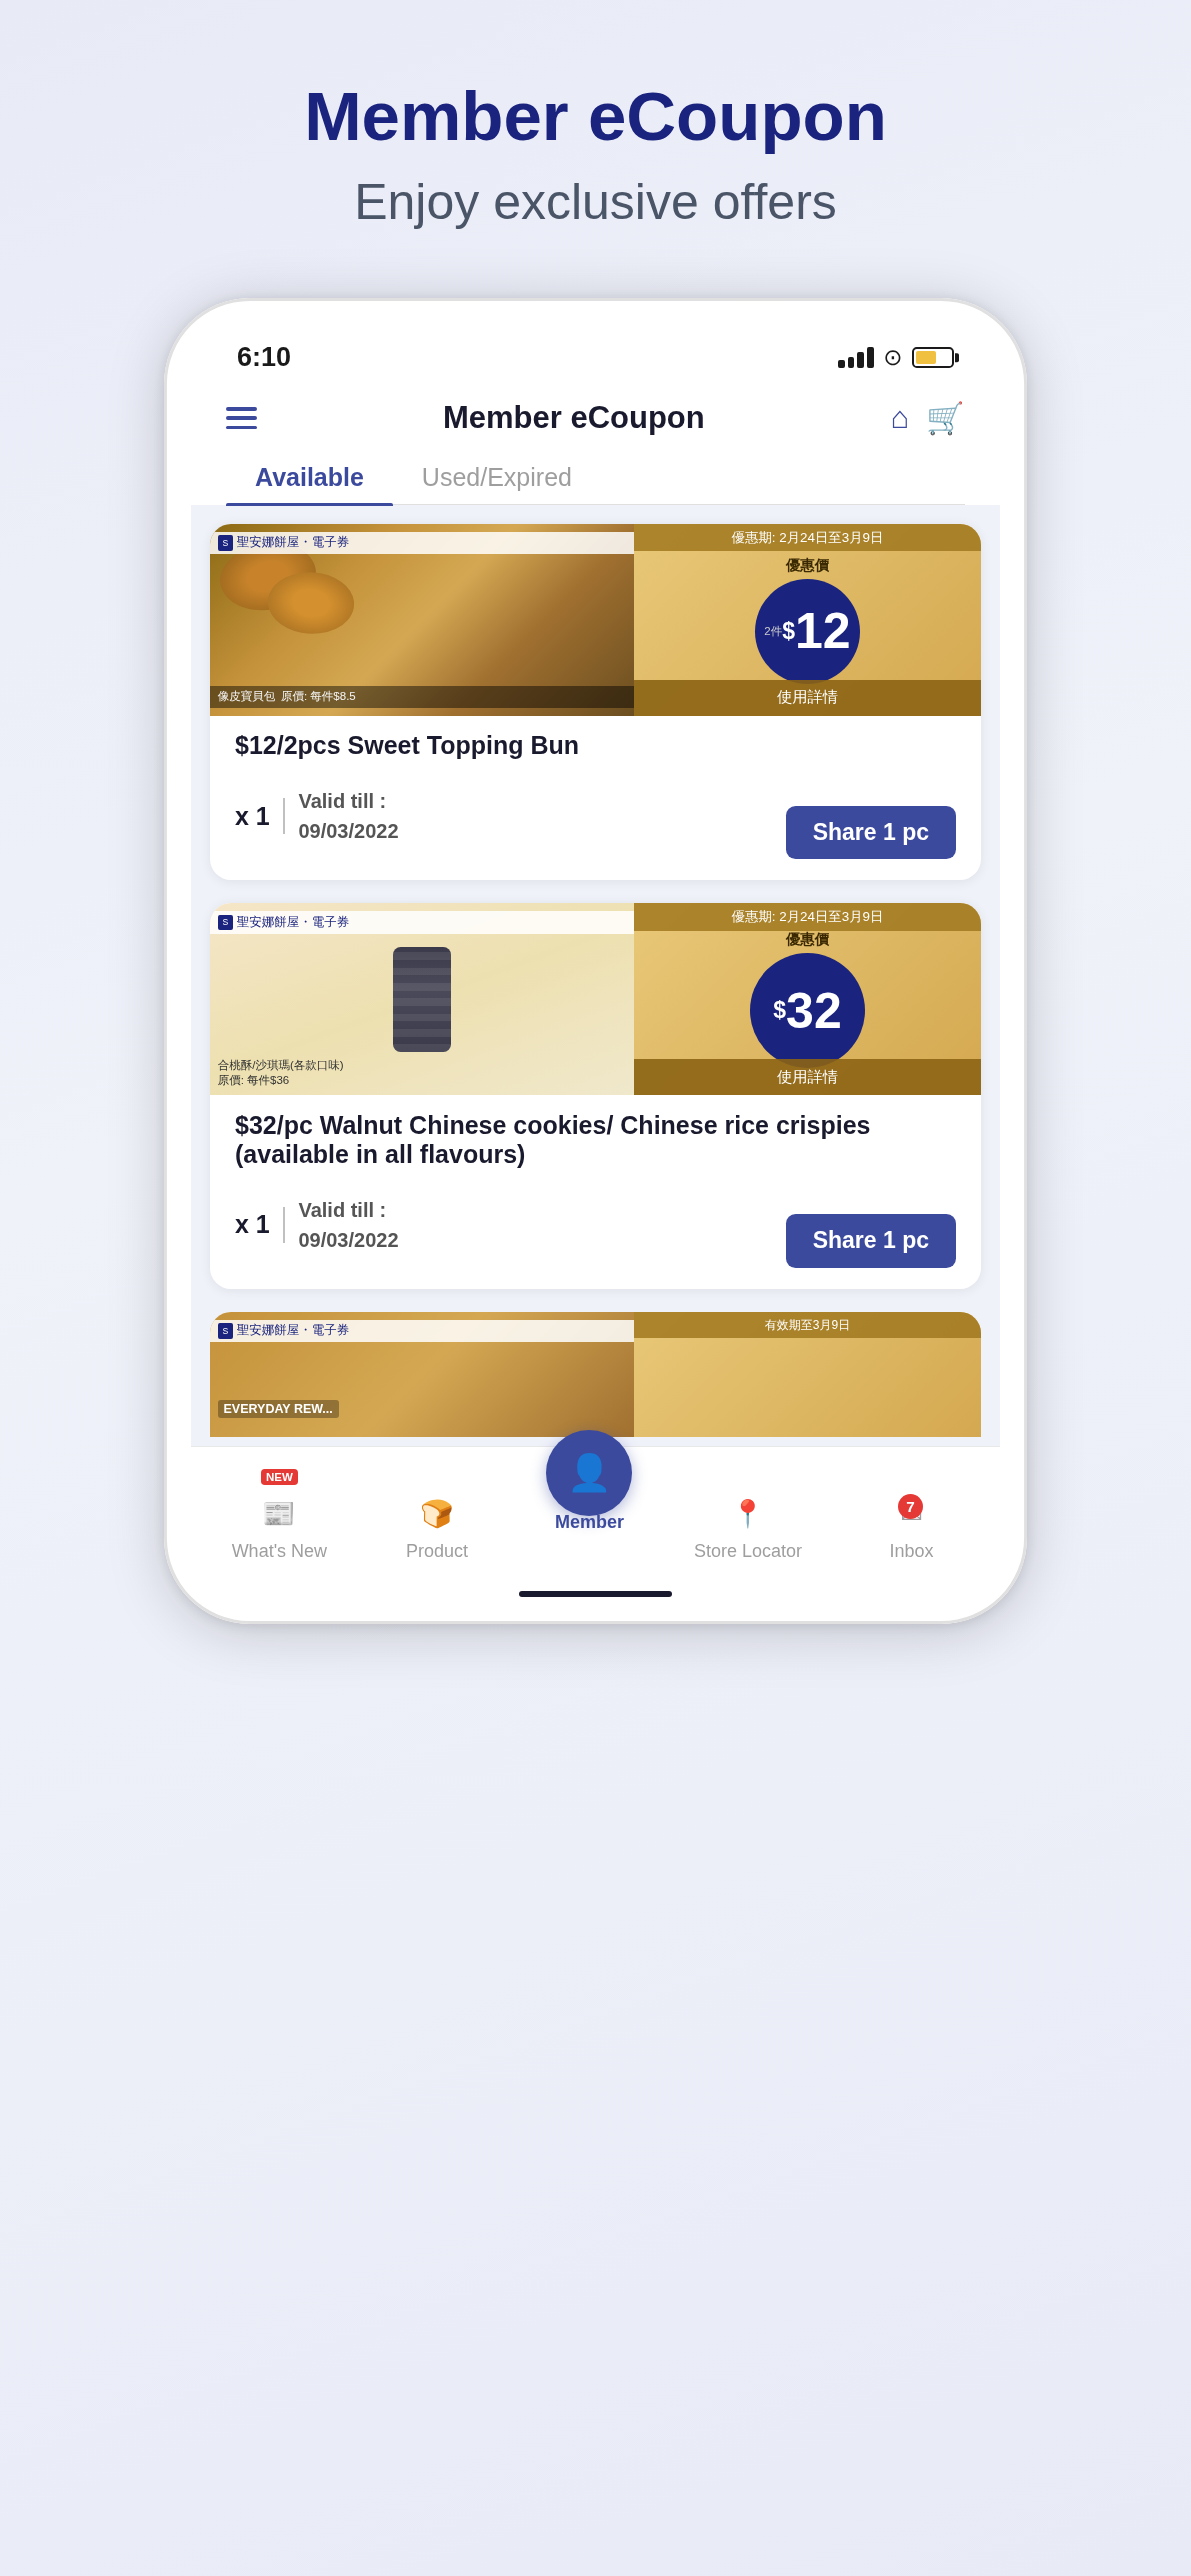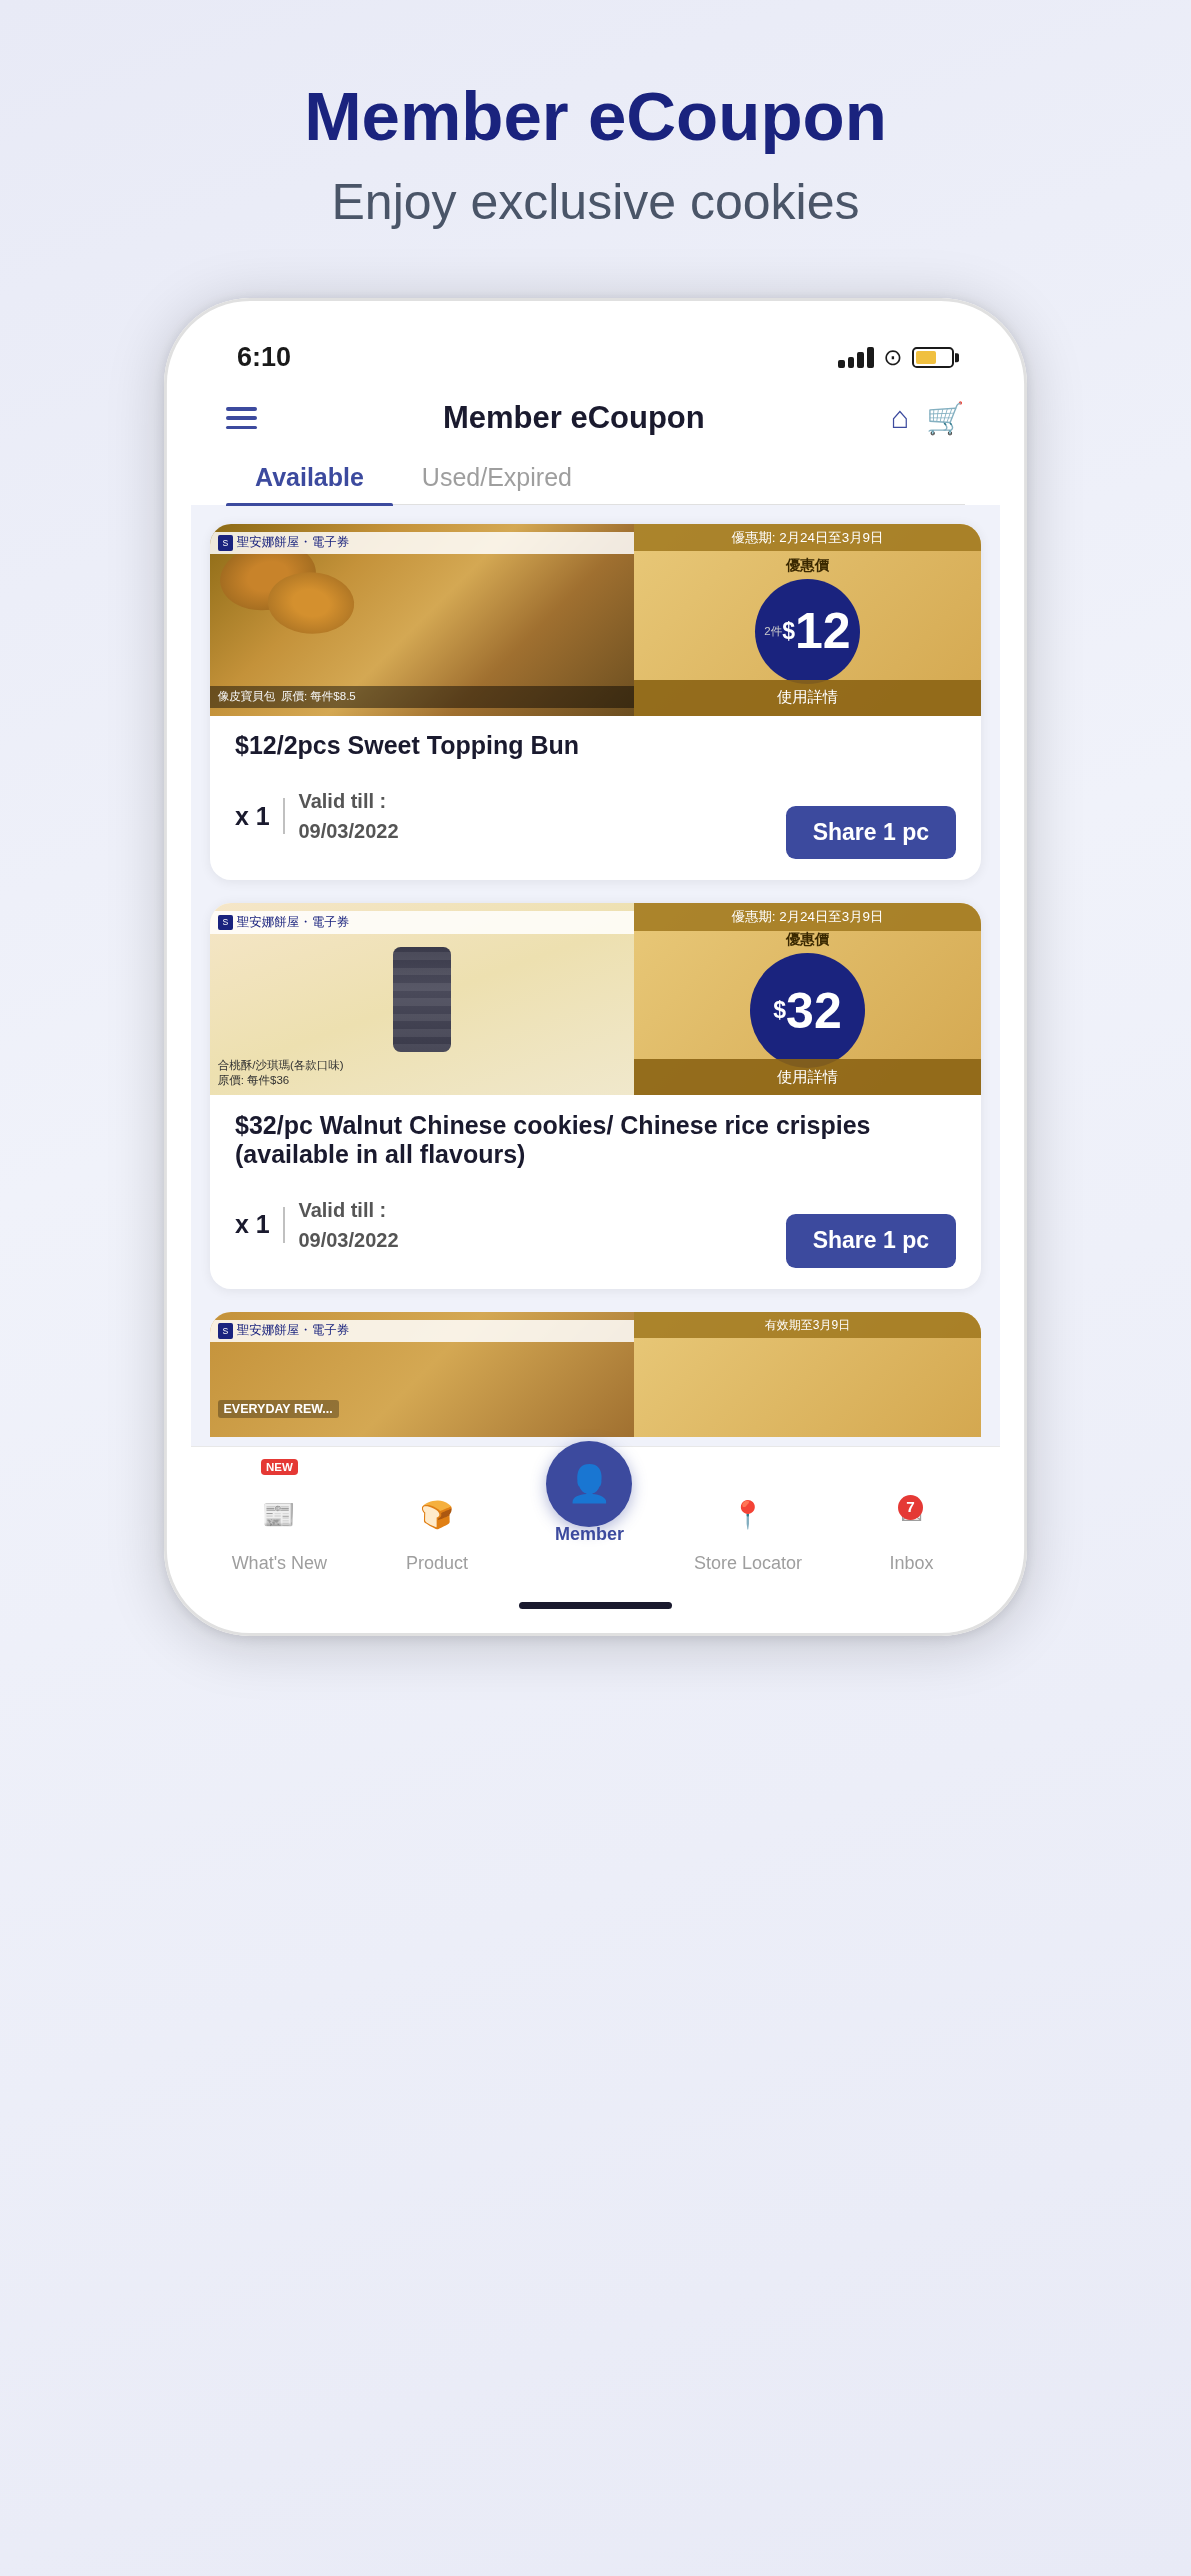--- a/index.html
+++ b/index.html
@@ -463,21 +463,21 @@
       padding: 11.5px 9.6px 19px 9.6px;
       background: #ffffff;
       border-top: 1.4px solid #e8e8e8;
       position: relative;
     }
 
     .nav-item {
       display: flex;
       flex-direction: column;
       align-items: center;
-      gap: 22px;
+      gap: 11px;
       cursor: pointer;
       min-width: 96px;
     }
 
     .nav-icon {
       font-size: 27px;
       color: #9e9e9e;
     }
 
     .nav-label {
@@ -607,21 +607,21 @@
       font-weight: 700;
       background: rgba(0,0,0,0.3);
       padding: 1.9px 5.8px;
       border-radius: 2.9px;
     }
   </style>
 </head>
 <body>
 
 <h1 class="page-title">Member eCoupon</h1>
-<p class="page-subtitle">Enjoy exclusive cookies</p>
+<p class="page-subtitle">Enjoy exclusive offers</p>
 
 <div class="phone-shell">
   <div class="phone-inner">
 
     <div class="status-bar">
       <span class="status-time">6:10</span>
       <div class="status-icons">
         <div class="signal-bars">
           <span class="signal-bar" style="height:7.7px;"></span>
           <span class="signal-bar" style="height:11.5px;"></span>

